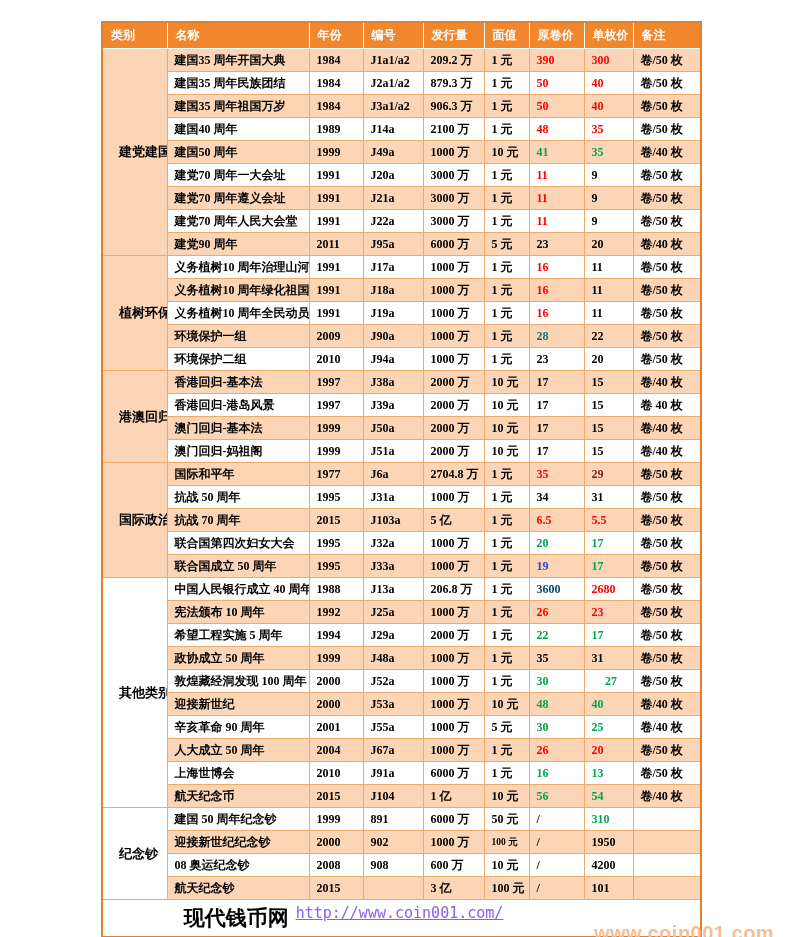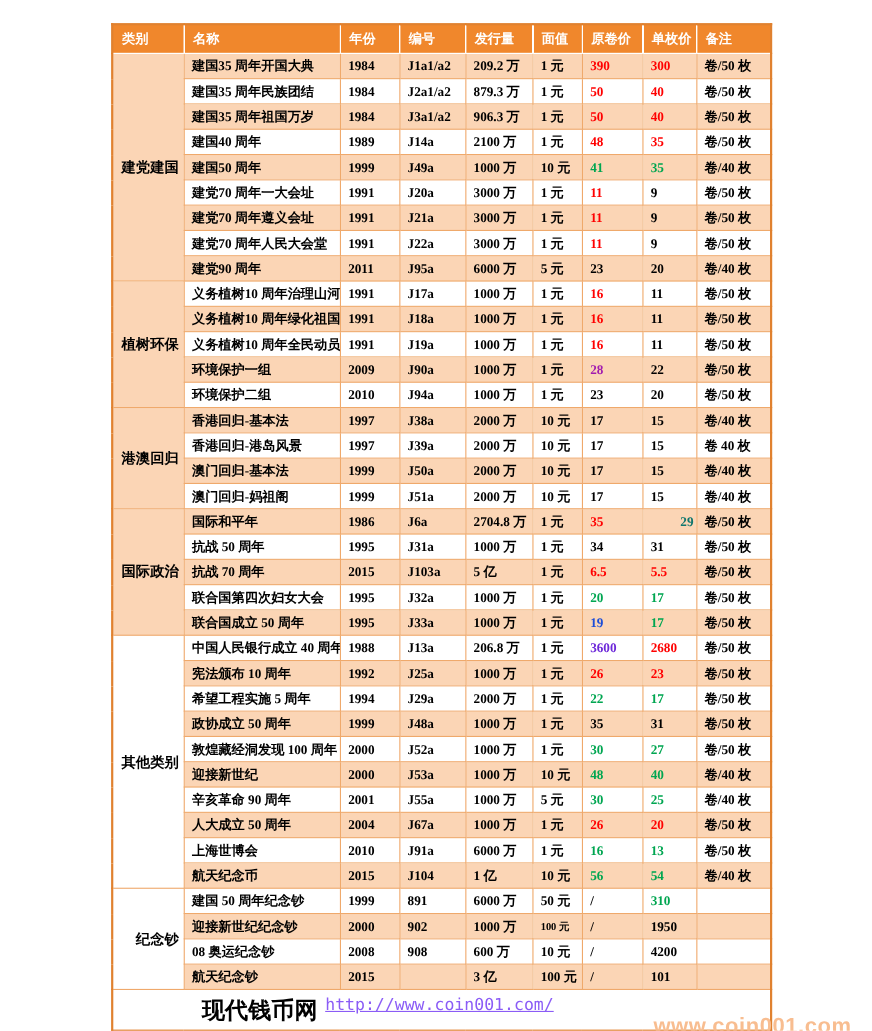--- a/index.html
+++ b/index.html
@@ -24,21 +24,21 @@
   }
   thead td:last-child{border-right:none;}
   tbody td{
     font-weight:bold;font-size:12px;color:#000000;height:22px;
     border:1px solid var(--border);padding:0 2px 0 7px;
     white-space:nowrap;overflow:hidden;vertical-align:middle;
   }
   tbody tr.tan td{background:var(--tan);}
   tbody tr.white td{background:#ffffff;}
   tbody td.cat{
-    background:var(--tan)!important;text-align:right;padding:4px;font-size:13px;
+    background:var(--tan)!important;text-align:left;padding:16px;font-size:13px;
   }
   tbody td.cat.cat-white{background:#ffffff!important;}
   tbody td.sm{font-size:9.5px;}
   tfoot td{
     border:1px solid var(--border);background:#ffffff;height:36px;padding:0;
   }
   .site-wrap{
     display:flex;align-items:flex-start;justify-content:center;gap:7px;
     transform:translateX(-58px);
   }
@@ -204,21 +204,21 @@
           <td style="color: rgb(255, 0, 0);">16</td>
           <td style="color: rgb(0, 0, 0);">11</td>
           <td>卷/50 枚</td>
         </tr>
         <tr class="tan">
           <td>环境保护一组</td>
           <td>2009</td>
           <td>J90a</td>
           <td>1000 万</td>
           <td>1 元</td>
-          <td style="color: #a21caf;">28</td>
+          <td style="color: #0f766e;">28</td>
           <td style="color: rgb(0, 0, 0);">22</td>
           <td>卷/50 枚</td>
         </tr>
         <tr class="white">
           <td>环境保护二组</td>
           <td>2010</td>
           <td>J94a</td>
           <td>1000 万</td>
           <td>1 元</td>
           <td style="color: rgb(0, 0, 0);">23</td>
@@ -262,26 +262,26 @@
           <td>J51a</td>
           <td>2000 万</td>
           <td>10 元</td>
           <td style="color: rgb(0, 0, 0);">17</td>
           <td style="color: rgb(0, 0, 0);">15</td>
           <td>卷/40 枚</td>
         </tr>
         <tr class="tan">
           <td rowspan="5" class="cat">国际政治</td>
           <td>国际和平年</td>
-          <td>1986</td>
+          <td>1977</td>
           <td>J6a</td>
           <td>2704.8 万</td>
           <td>1 元</td>
           <td style="color: rgb(255, 0, 0);">35</td>
-          <td style="color: #0f766e; text-align: right;">29</td>
+          <td style="color: #7f1d1d;">29</td>
           <td>卷/50 枚</td>
         </tr>
         <tr class="white">
           <td>抗战 50 周年</td>
           <td>1995</td>
           <td>J31a</td>
           <td>1000 万</td>
           <td>1 元</td>
           <td style="color: rgb(0, 0, 0);">34</td>
           <td style="color: rgb(0, 0, 0);">31</td>
@@ -317,21 +317,21 @@
           <td style="color: rgb(0, 166, 81);">17</td>
           <td>卷/50 枚</td>
         </tr>
         <tr class="white">
           <td rowspan="10" class="cat cat-white">其他类别</td>
           <td>中国人民银行成立 40 周年</td>
           <td>1988</td>
           <td>J13a</td>
           <td>206.8 万</td>
           <td>1 元</td>
-          <td style="color: #6d28d9;">3600</td>
+          <td style="color: #0c4a6e;">3600</td>
           <td style="color: rgb(255, 0, 0);">2680</td>
           <td>卷/50 枚</td>
         </tr>
         <tr class="tan">
           <td>宪法颁布 10 周年</td>
           <td>1992</td>
           <td>J25a</td>
           <td>1000 万</td>
           <td>1 元</td>
           <td style="color: rgb(255, 0, 0);">26</td>
@@ -358,21 +358,21 @@
           <td style="color: rgb(0, 0, 0);">31</td>
           <td>卷/50 枚</td>
         </tr>
         <tr class="white">
           <td>敦煌藏经洞发现 100 周年</td>
           <td>2000</td>
           <td>J52a</td>
           <td>1000 万</td>
           <td>1 元</td>
           <td style="color: rgb(0, 166, 81);">30</td>
-          <td style="color: rgb(0, 166, 81);">27</td>
+          <td style="color: rgb(0, 166, 81); text-align: center;">27</td>
           <td>卷/50 枚</td>
         </tr>
         <tr class="tan">
           <td>迎接新世纪</td>
           <td>2000</td>
           <td>J53a</td>
           <td>1000 万</td>
           <td>10 元</td>
           <td style="color: rgb(0, 166, 81);">48</td>
           <td style="color: rgb(0, 166, 81);">40</td>

